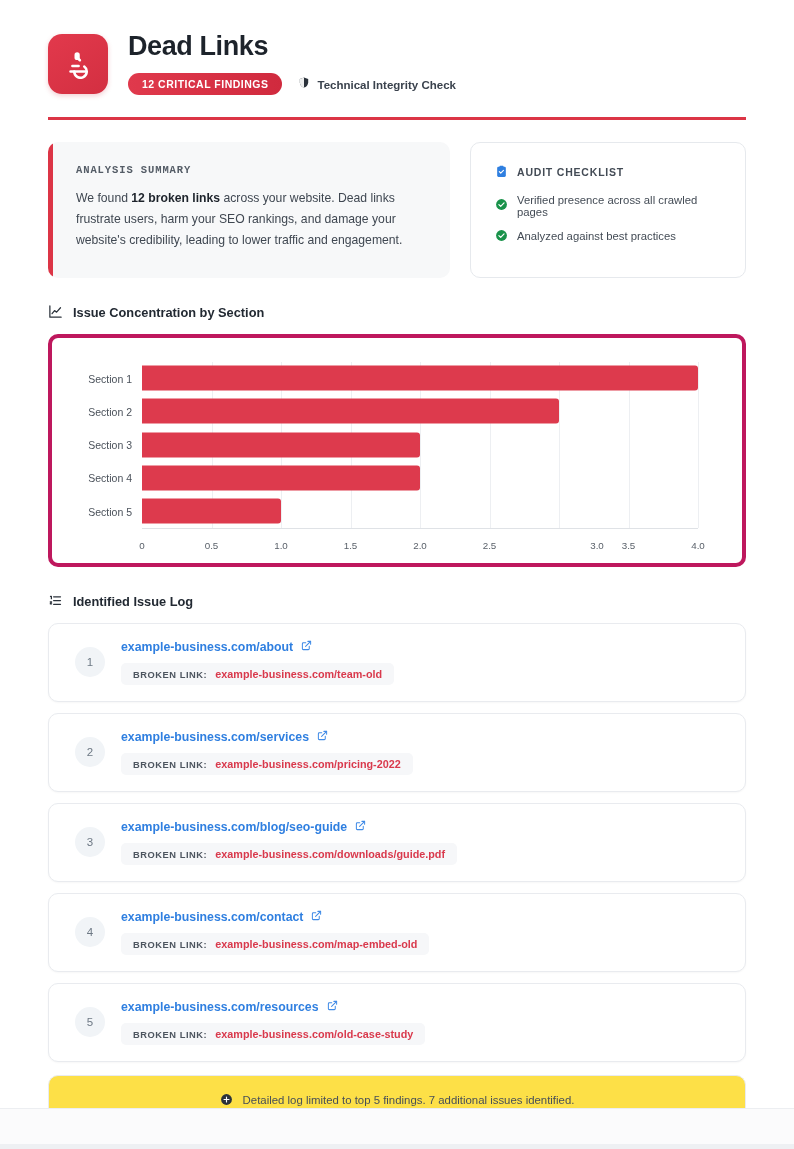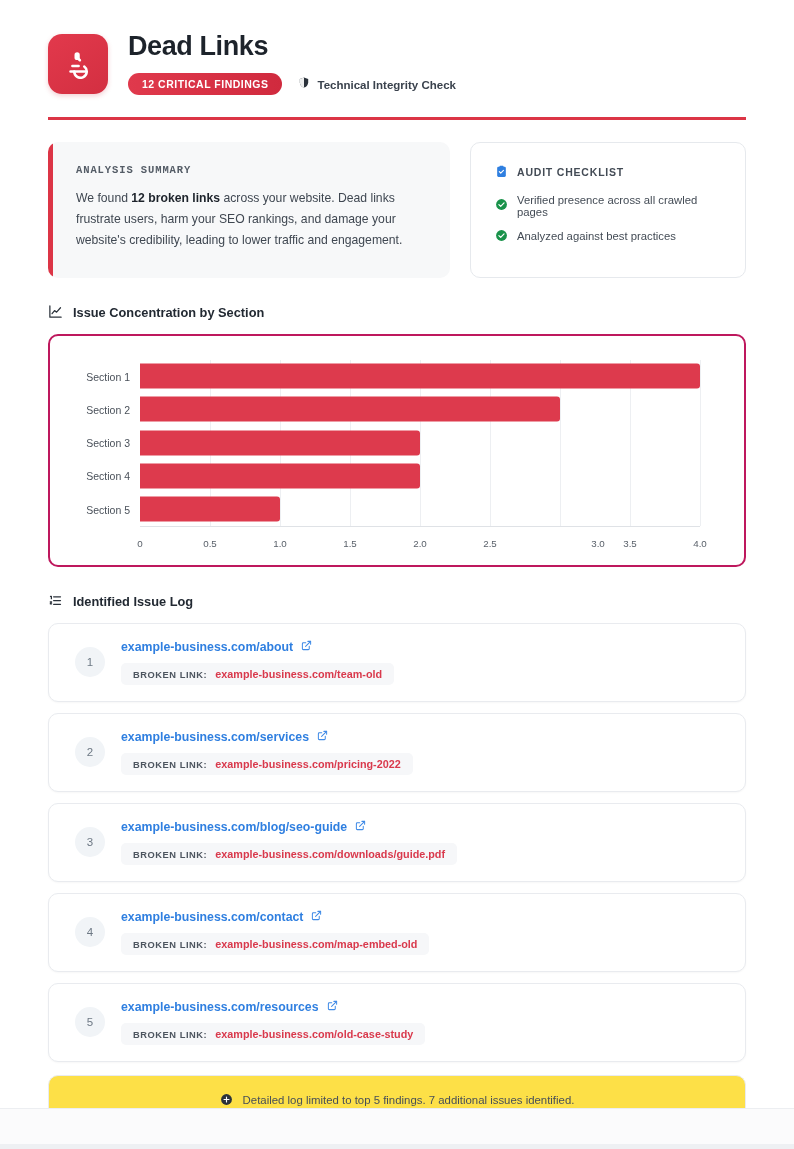--- a/index.html
+++ b/index.html
@@ -181,21 +181,21 @@
     gap: 10px;
     margin: 26px 0 12px 0;
     font-size: 12.8px;
     font-weight: bold;
     color: #222932;
   }
 
   
   .chart-card {
     background: #ffffff;
-    border: 2px solid #be185d;
+    border: 4px solid #be185d;
     border-radius: 10px;
     padding: 18px 22px 14px 8px;
     height: 233px;
   }
 
   .chart-grid {
     position: relative;
     height: 201px;
   }
 

